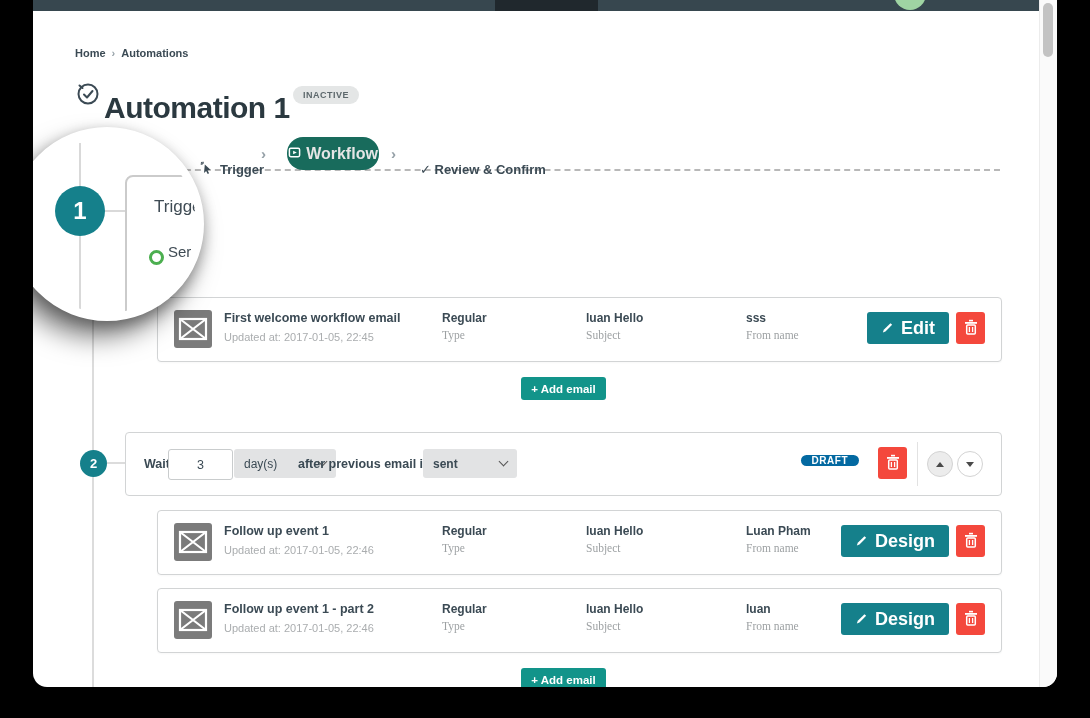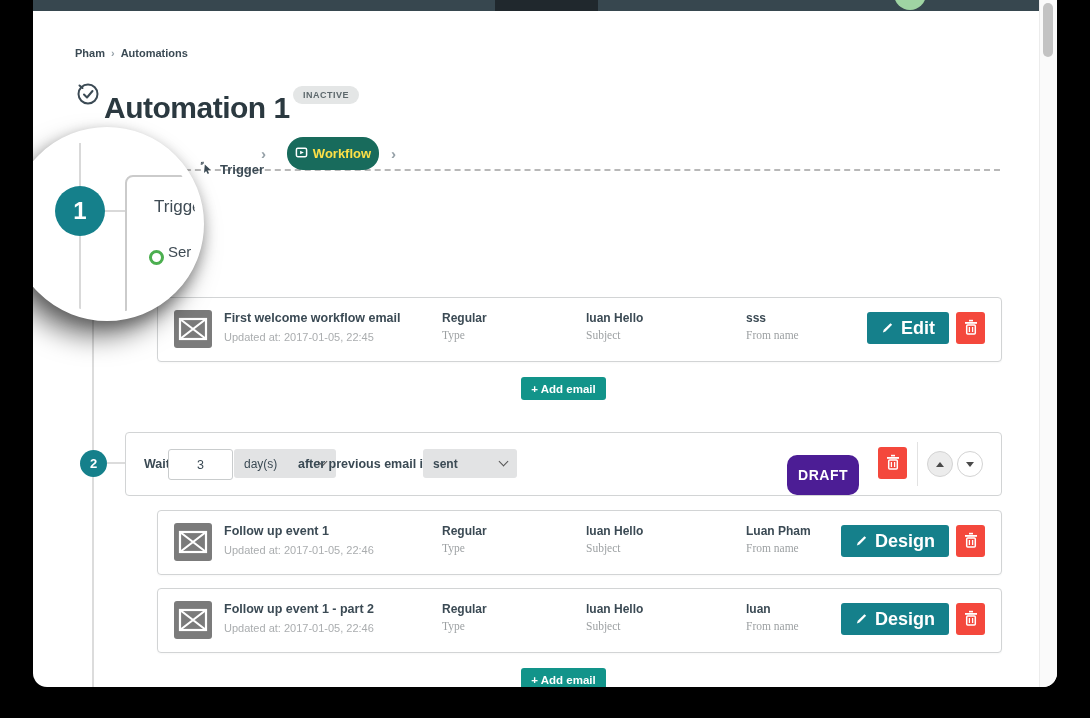--- a/index.html
+++ b/index.html
@@ -21,21 +21,21 @@
   .title-icon{position:absolute;left:42px;top:79px;z-index:2;}
   .page-title{position:absolute;left:71px;top:74px;font-size:30px;font-weight:bold;color:#2b3940;z-index:2;letter-spacing:-0.5px;margin-top:17px;}
   .status-badge{position:absolute;left:260px;top:86px;background:#e4e6e6;color:#5d686c;font-size:9px;font-weight:bold;
                 letter-spacing:.5px;padding:4px 10px;border-radius:10px;z-index:2;}
   
   .steps{position:absolute;left:0;top:137px;width:100%;height:33px;z-index:2;}
   .step-sep{position:absolute;top:0;line-height:33px;font-size:15px;font-weight:bold;color:#95a0a7;}
   .step{position:absolute;top:16px;height:33px;display:flex;align-items:center;gap:6px;
         font-size:13px;font-weight:bold;color:#3b4a54;}
   .step-active{position:absolute;left:254px;top:0;width:92px;height:33px;background:#186b5c;border-radius:16px;
-               display:flex;align-items:center;justify-content:center;gap:5px;color:#fde047;font-size:13px;font-weight:bold;}
+               display:flex;align-items:center;justify-content:center;gap:5px;color:#e5e5e5;font-size:16px;font-weight:bold;}
   .dashed-line{position:absolute;left:42px;top:169px;width:925px;border-top:2px dashed #b8b8b8;z-index:1;}
   
   .timeline{position:absolute;left:59px;top:171px;width:2px;height:516px;background:#dcdcdc;z-index:0;}
   .connector{position:absolute;height:2px;background:#dcdcdc;z-index:0;}
   .num-circle{position:absolute;width:27px;height:27px;border-radius:50%;background:#15808b;color:#fff;
               font-size:13px;font-weight:bold;display:flex;align-items:center;justify-content:center;z-index:1;}
   
   .card{position:absolute;background:#fff;border:1px solid #d2d4d5;border-radius:4px;z-index:1;}
   .trigger-card{left:92px;top:198px;width:875px;height:84px;}
   .trigger-heading{position:absolute;left:97px;top:19px;font-size:12.5px;font-weight:bold;color:#3b4a54;}
@@ -62,22 +62,22 @@
   .wait-card{left:92px;top:432px;width:875px;height:62px;}
   .wait-label{position:absolute;left:18px;top:24px;font-size:12.5px;font-weight:600;color:#3b4a54;}
   .wait-input{position:absolute;left:42px;top:16px;width:59px;height:27px;border:1px solid #c9cccd;border-radius:3px;
               text-align:center;font-size:12.5px;color:#3b4a54;font-family:inherit;}
   .select{position:absolute;top:16px;height:29px;background:#e2e3e4;border-radius:3px;display:flex;align-items:center;
           padding:0 10px;font-size:12px;color:#3b4a54;cursor:pointer;box-sizing:border-box;gap:33px;}
   .sel-unit{left:108px;} .sel-status{left:297px;font-weight:bold;}
   .chev{width:6px;height:6px;border-right:1.5px solid #555;border-bottom:1.5px solid #555;
         transform:rotate(45deg);display:inline-block;margin-left:9px;margin-top:-4px;}
   .wait-mid{position:absolute;left:172px;top:24px;font-size:12.5px;font-weight:600;color:#3b4a54;}
-  .draft-badge{position:absolute;right:142px;top:22px;background:#4c1d95;color:#fff;font-size:14px;font-weight:bold;
-               letter-spacing:.5px;padding:12px 11px;border-radius:10px;}
+  .draft-badge{position:absolute;right:142px;top:22px;background:#0369a1;color:#fff;font-size:10px;font-weight:bold;
+               letter-spacing:.5px;padding:0 11px;border-radius:10px;}
   .wait-trash{position:absolute;right:94px;top:14px;}
   .v-divider{position:absolute;right:83px;top:9px;width:1px;height:44px;background:#e2e2e2;}
   .btn-round{position:absolute;top:18px;width:26px;height:26px;border-radius:50%;border:1px solid #d3d3d3;
              display:flex;align-items:center;justify-content:center;cursor:pointer;padding:0;}
   .btn-up{right:48px;background:#ececec;} .btn-down{right:18px;background:#fff;}
   .tri-up{width:0;height:0;border-left:4px solid transparent;border-right:4px solid transparent;border-bottom:5px solid #4a4a4a;}
   .tri-down{width:0;height:0;border-left:4px solid transparent;border-right:4px solid transparent;border-top:5px solid #4a4a4a;}
   
   .magnifier{position:absolute;left:-23px;top:127px;width:178px;height:178px;background:#fff;border:8px solid #fff;
              border-radius:50%;overflow:hidden;z-index:9;
@@ -97,21 +97,21 @@
 
 <div class="stage">
   <div class="window">
 
     <div class="navbar">
       <div class="nav-active"></div>
       <div class="avatar"></div>
     </div>
 
     <div class="breadcrumb">
-      <span>Pham</span><span class="sep">›</span><span>Automations</span>
+      <span>Home</span><span class="sep">›</span><span>Automations</span>
     </div>
 
     <span class="title-icon">
       <svg width="25" height="27" viewBox="0 0 25 27">
         <circle cx="13" cy="15" r="9.5" fill="none" stroke="#3b4a54" stroke-width="2"></circle>
         <path d="M9 15.5 l3 3 l5.5-6.5" fill="none" stroke="#3b4a54" stroke-width="2" stroke-linecap="round" stroke-linejoin="round"></path>
         <line x1="4.5" y1="6.5" x2="7.5" y2="9" stroke="#3b4a54" stroke-width="2" stroke-linecap="round"></line>
       </svg>
     </span>
     <div class="page-title">Automation 1</div>
@@ -134,20 +134,23 @@
       <div class="step-active">
         <span>
           <svg width="13" height="13" viewBox="0 0 14 14">
             <rect x="1.5" y="2.5" width="11" height="9" rx="1.5" fill="none" stroke="#fff" stroke-width="1.6"></rect>
             <polygon points="5.5,5 9.5,7 5.5,9" fill="#fff"></polygon>
           </svg>
         </span>
         <span>Workflow</span>
       </div>
       <span class="step-sep" style="left:358px">›</span>
+      <div class="step" style="left:387px">
+        <span>✓ Review &amp; Confirm</span>
+      </div>
     </div>
     <div class="dashed-line"></div>
 
     <div class="timeline"></div>
     <div class="connector" style="left:74px;top:462px;width:18px;"></div>
     <div class="num-circle" style="left:47px;top:450px;">2</div>
 
 
     <div class="card mail-card" style="top:297px">
       <span class="env-icon">

